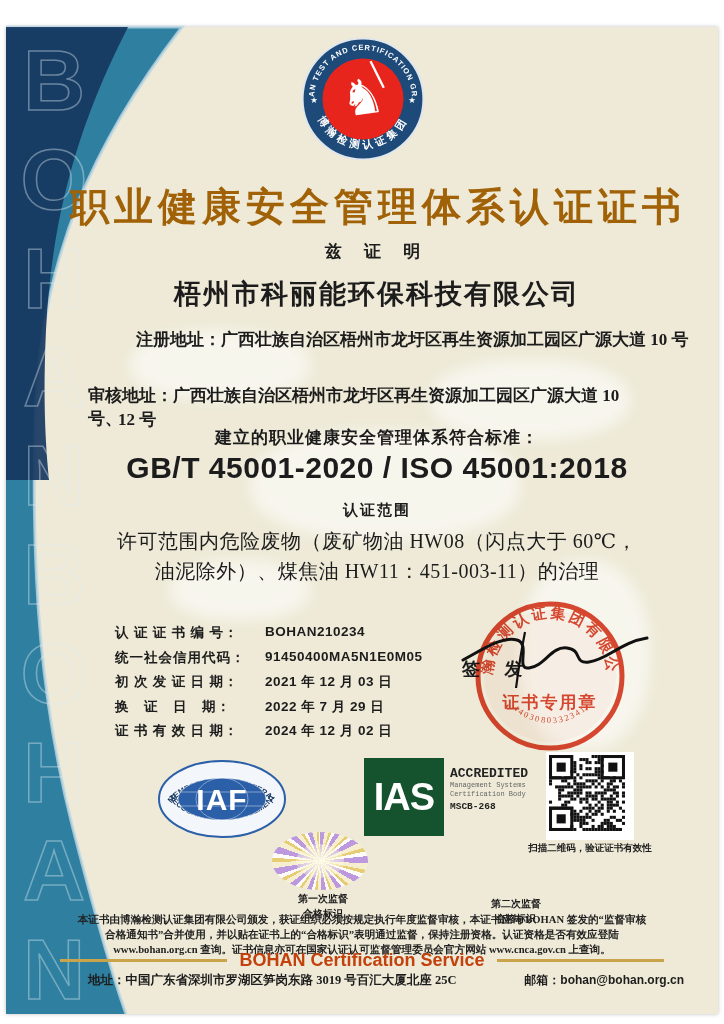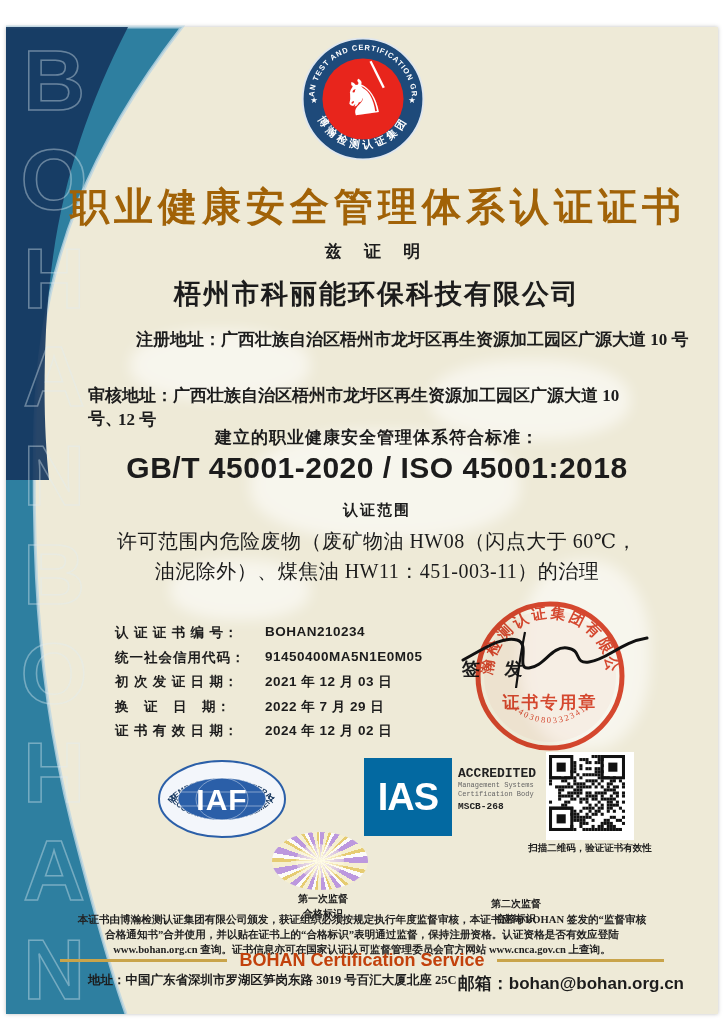--- a/index.html
+++ b/index.html
@@ -36,21 +36,21 @@
   .drow{display:flex;margin-bottom:6.5px;}
   .dlabel{width:150px;font-weight:bold;letter-spacing:1px;}
   .dvalue{font-family:"Liberation Sans",sans-serif;font-weight:bold;letter-spacing:.5px;}
   
   #issue{position:absolute;left:462px;top:657px;font-size:18px;font-weight:bold;letter-spacing:10px;}
   #stamp{position:absolute;left:470px;top:596px;width:160px;height:160px;opacity:.92;mix-blend-mode:multiply;}
   #signature{position:absolute;left:455px;top:618px;width:200px;height:70px;}
   
   #iaf{position:absolute;left:156px;top:758px;width:132px;height:82px;}
   #ias-wrap{position:absolute;left:364px;top:758px;width:190px;height:80px;display:flex;}
-  #ias-box{width:88px;height:78px;background:#0369a1;display:flex;align-items:center;justify-content:center;}
+  #ias-box{width:80px;height:78px;background:#14532d;display:flex;align-items:center;justify-content:center;}
   #ias-box span{color:#fff;font-family:"Liberation Sans",sans-serif;font-weight:bold;font-size:38px;letter-spacing:-1px;}
   #ias-right{margin-left:6px;padding-top:8px;font-family:Liberation Mono, monospace;}
   #ias-accredited{font-weight:bold;font-size:13px;color:#222;}
   .ias-small{font-size:7px;color:#666;line-height:1.25;}
   #ias-code{font-size:9.5px;font-weight:bold;color:#222;margin-top:2px;}
   
   #qr{position:absolute;left:546px;top:752px;width:82px;height:82px;background:#fff;padding:3px;}
   #qr svg{display:block;}
   #qr-caption{position:absolute;left:505px;top:842px;width:170px;text-align:center;font-size:9.5px;font-weight:bold;}
   
@@ -62,21 +62,21 @@
   #sup1-label{left:273px;top:892px;width:100px;}
   #nolabel-circle{position:absolute;left:489px;top:838px;width:54px;height:54px;border:1.6px solid #333;border-radius:50%;
         display:flex;flex-direction:column;align-items:center;justify-content:center;font-size:9px;font-weight:bold;line-height:1.5;}
   #sup2-label{left:466px;top:897px;width:100px;}
   
   #footnote{position:absolute;left:62px;top:912px;width:600px;text-align:center;font-size:10.6px;font-weight:bold;line-height:1.42;color:#222;}
   #service-row{position:absolute;left:60px;top:950px;width:604px;display:flex;align-items:center;}
   .gold-line{flex:1;height:2.5px;background:#c9a44a;}
   #service-text{margin:0 12px;color:#c2410c;font-family:"Liberation Sans",sans-serif;font-weight:bold;font-size:18px;white-space:nowrap;}
   #addr-row{position:absolute;left:88px;top:972px;width:596px;display:flex;font-size:12.5px;font-weight:bold;}
-  #addr-row .mail{margin-left:auto;font-family:"Liberation Sans",sans-serif;font-size:17px;}
+  #addr-row .mail{margin-left:auto;font-family:"Liberation Sans",sans-serif;font-size:12px;}
   svg text{user-select:none;}
 </style>
 </head>
 <body>
 
 <div id="page">
   <div id="paper"></div>
 
   <div class="blob" style="left:130px;top:330px;width:180px;height:70px;"></div>
   <div class="blob" style="left:250px;top:430px;width:270px;height:110px;"></div>

